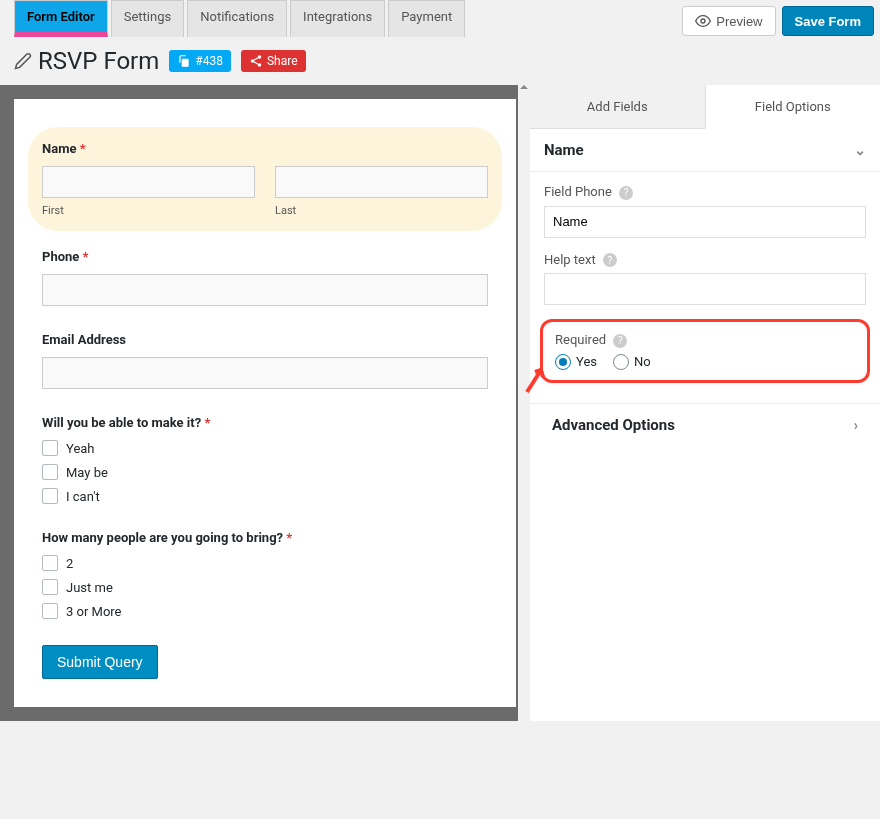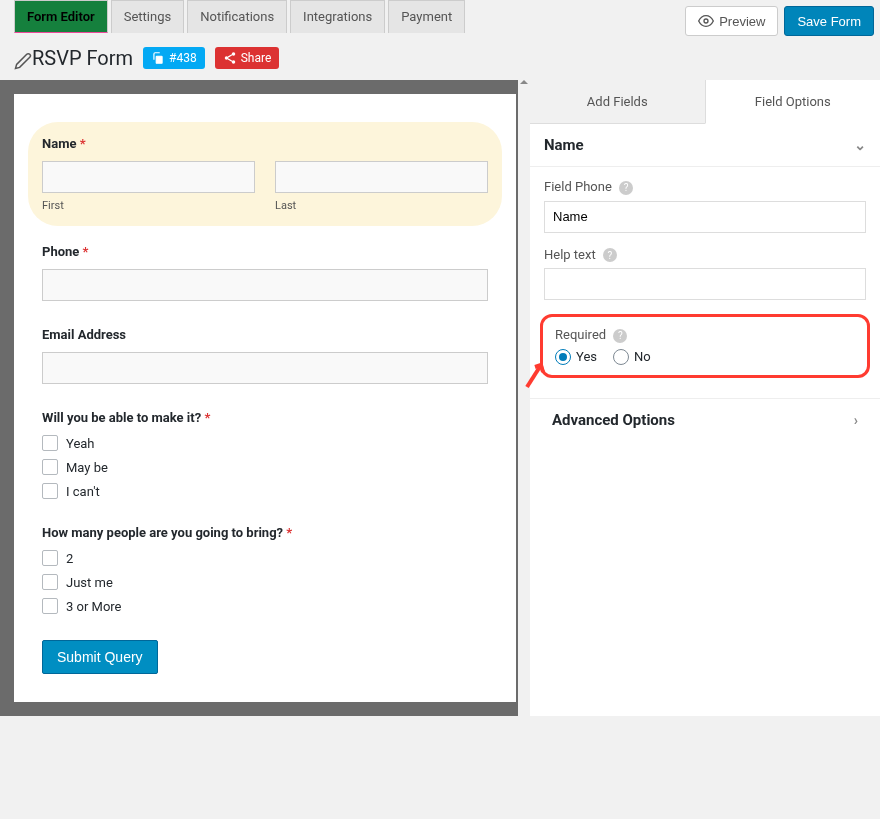--- a/index.html
+++ b/index.html
@@ -1,28 +1,28 @@
 <!DOCTYPE html>
 <html><head>
   <meta charset="utf-8">
   <style>
     * { box-sizing: border-box; margin: 0; padding: 0; }
     body { font-family: -apple-system, BlinkMacSystemFont, "Segoe UI", Roboto, sans-serif; font-size: 13px; color: #23282d; background: #f1f1f1; width: 880px; }
     
     .topbar { display: flex; justify-content: space-between; align-items: flex-start; padding: 0 0 0 14px; background: #f1f1f1; }
     .tabs { display: flex; gap: 3px; }
     .tab { padding: 8px 12px; background: #e5e5e5; border: 1px solid #ccc; color: #555; cursor: pointer; font-size: 13px; border-bottom: none; }
-    .tab.active { background: #15803d; border-bottom: 1px solid #ec4899; font-weight: 600; color: #000; }
+    .tab.active { background: #0ea5e9; border-bottom: 5px solid #ec4899; font-weight: 600; color: #000; }
     .top-actions { display: flex; gap: 6px; padding: 6px 6px 0 0; }
     .btn { padding: 6px 12px; border-radius: 3px; cursor: pointer; font-size: 13px; display: inline-flex; align-items: center; gap: 5px; }
     .btn-preview { background: #fff; border: 1px solid #ccc; color: #555; }
-    .btn-save { background: #0085ba; border: 1px solid #006799; color: #fff; }
+    .btn-save { background: #0085ba; border: 1px solid #006799; color: #fff; font-weight: bold; }
     
     .subbar { display: flex; align-items: center; gap: 10px; padding: 10px 14px; }
-    .form-title { display: flex; align-items: flex-end; font-size: 20px; font-weight: 400; color: #23282d; }
+    .form-title { display: flex; align-items: center; gap: 6px; font-size: 24px; font-weight: 400; color: #23282d; }
     .badge { background: #03a9f4; color: #fff; padding: 4px 8px; border-radius: 3px; font-size: 12px; display: inline-flex; align-items: center; gap: 4px; }
     .share-btn { background: #dc3232; color: #fff; padding: 4px 8px; border-radius: 3px; font-size: 12px; display: inline-flex; align-items: center; gap: 4px; cursor: pointer; }
     
     .main { display: flex; }
     .preview-col { width: 530px; background: #6b6b6b; padding: 14px; position: relative; }
     .preview-scroll { position: absolute; right: 0; top: 0; bottom: 0; width: 12px; background: #f1f1f1; }
     .preview-scroll::before { content: ""; position: absolute; top: 0; left: 2px; width: 0; height: 0; border-left: 4px solid transparent; border-right: 4px solid transparent; border-bottom: 4px solid #888; }
     .form-card { background: #fff; padding: 28px; }
     
     .field-block { margin-bottom: 26px; border-radius: 30px; }

